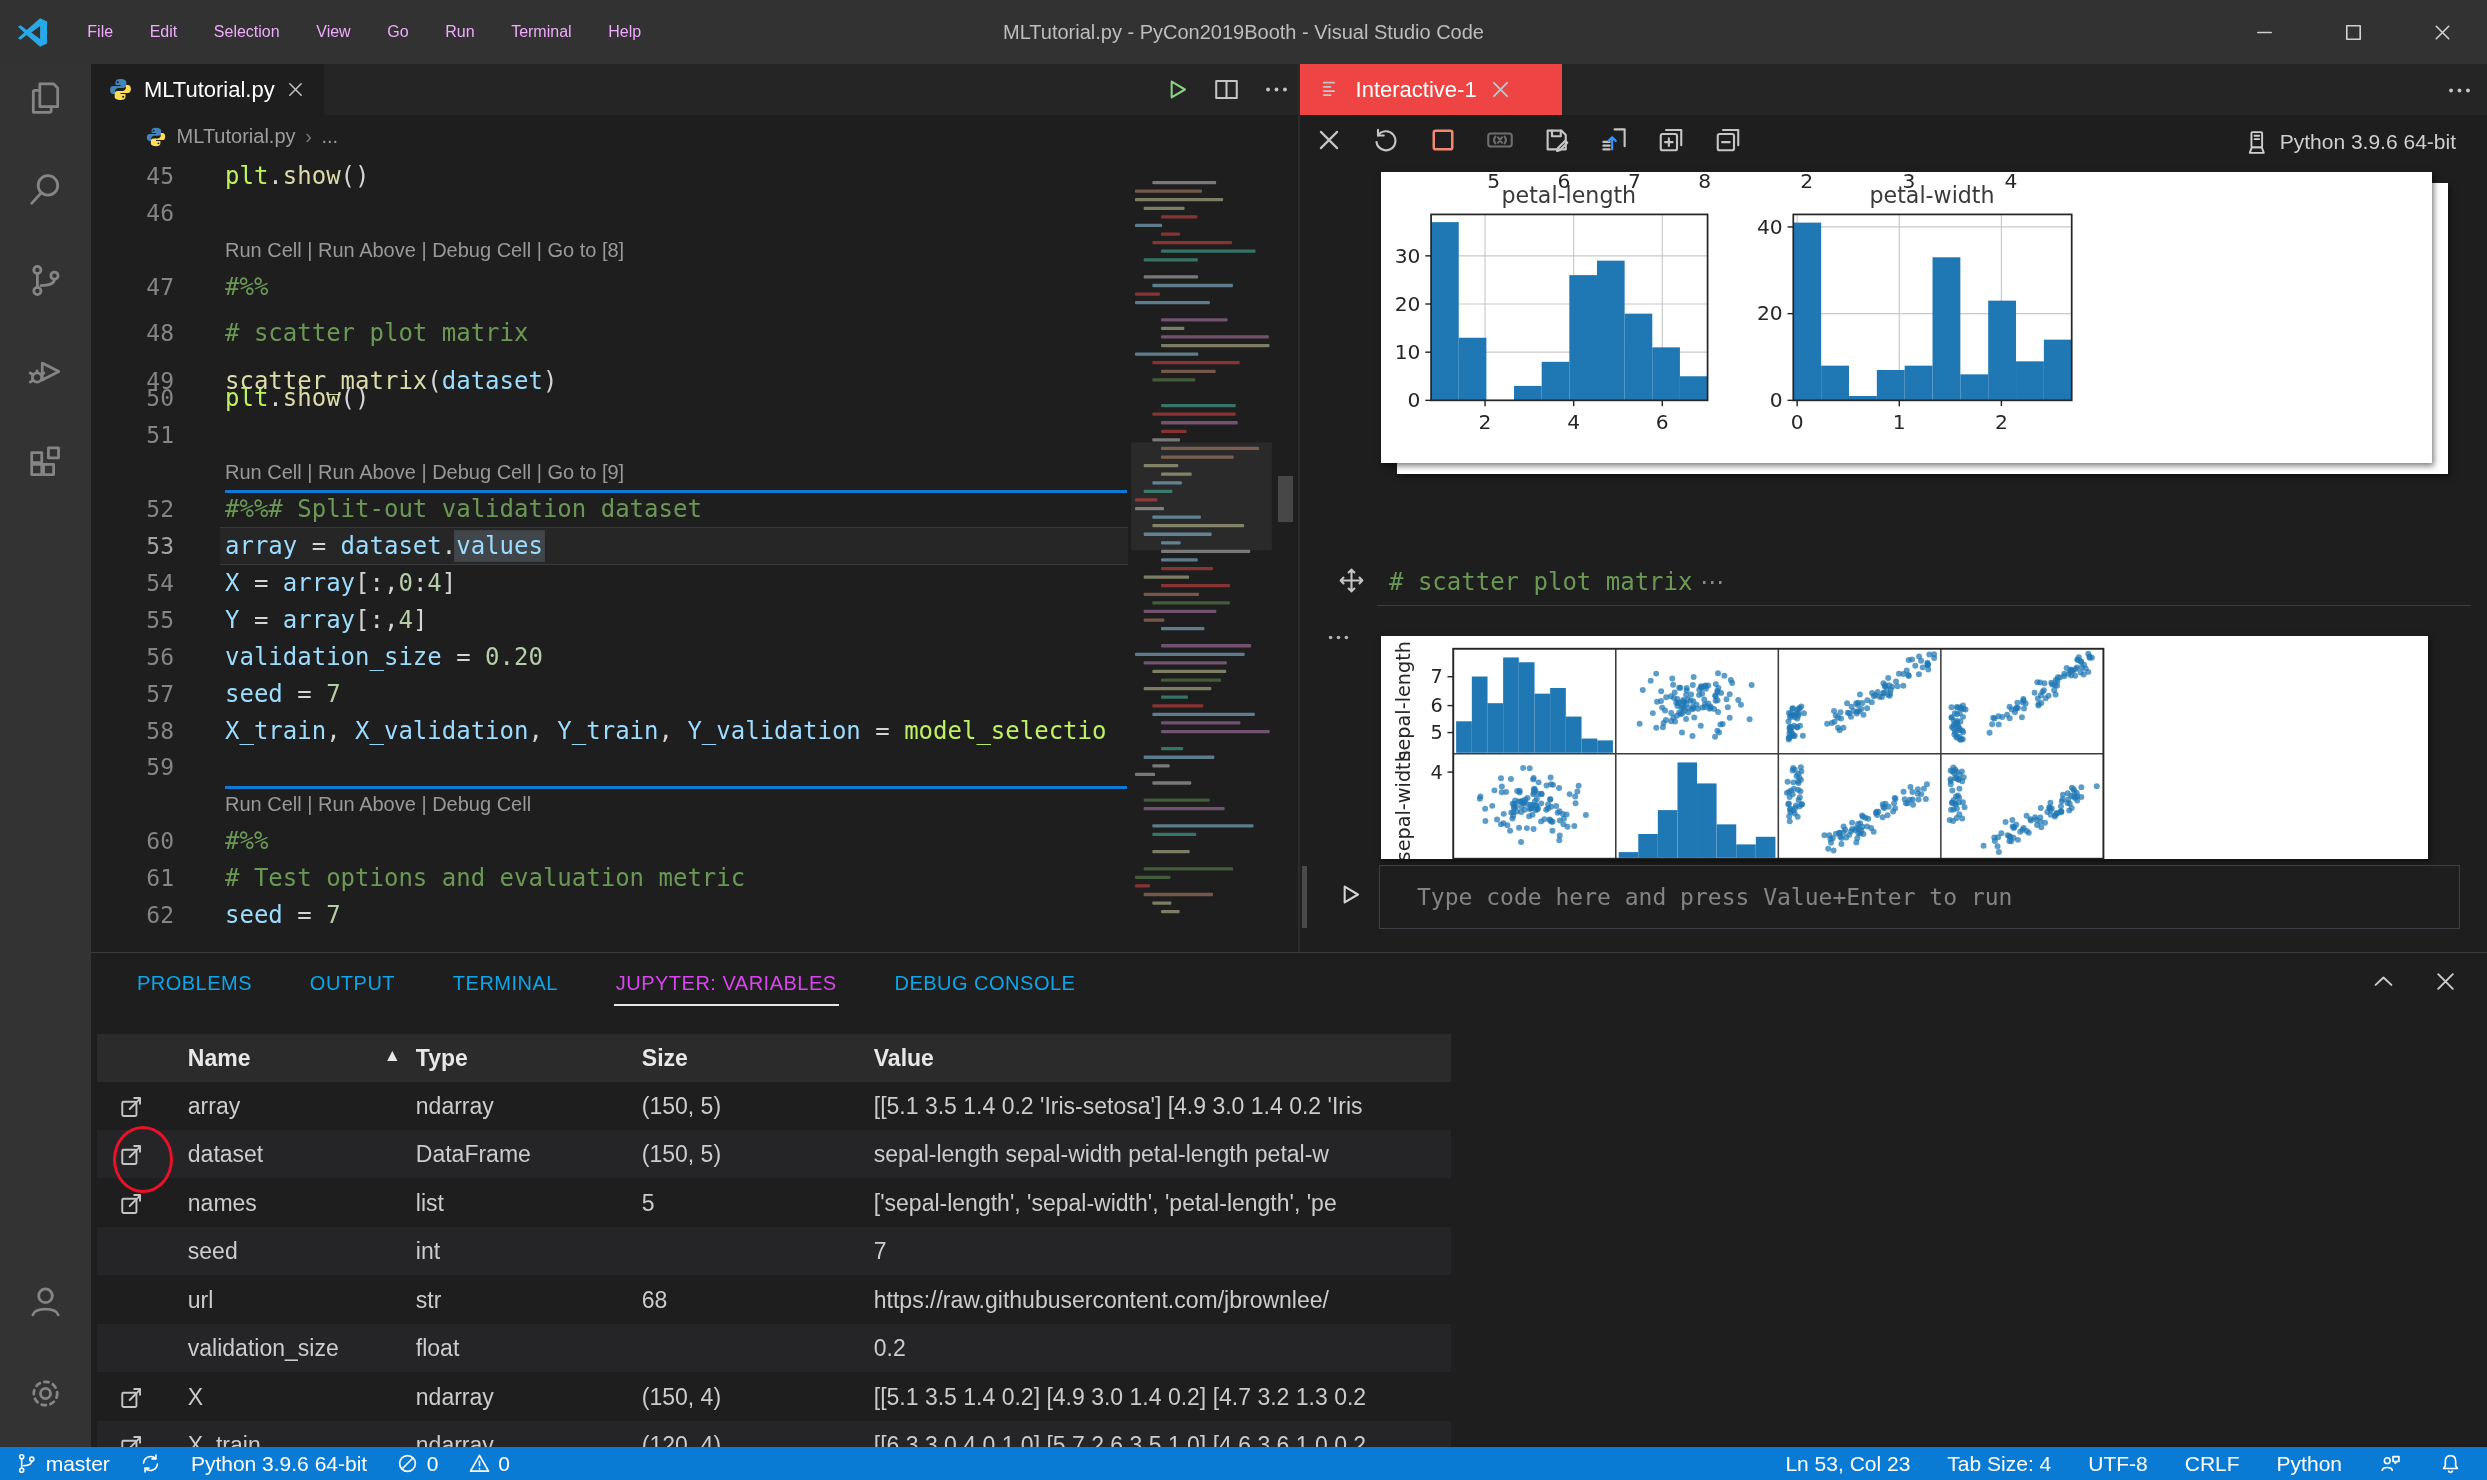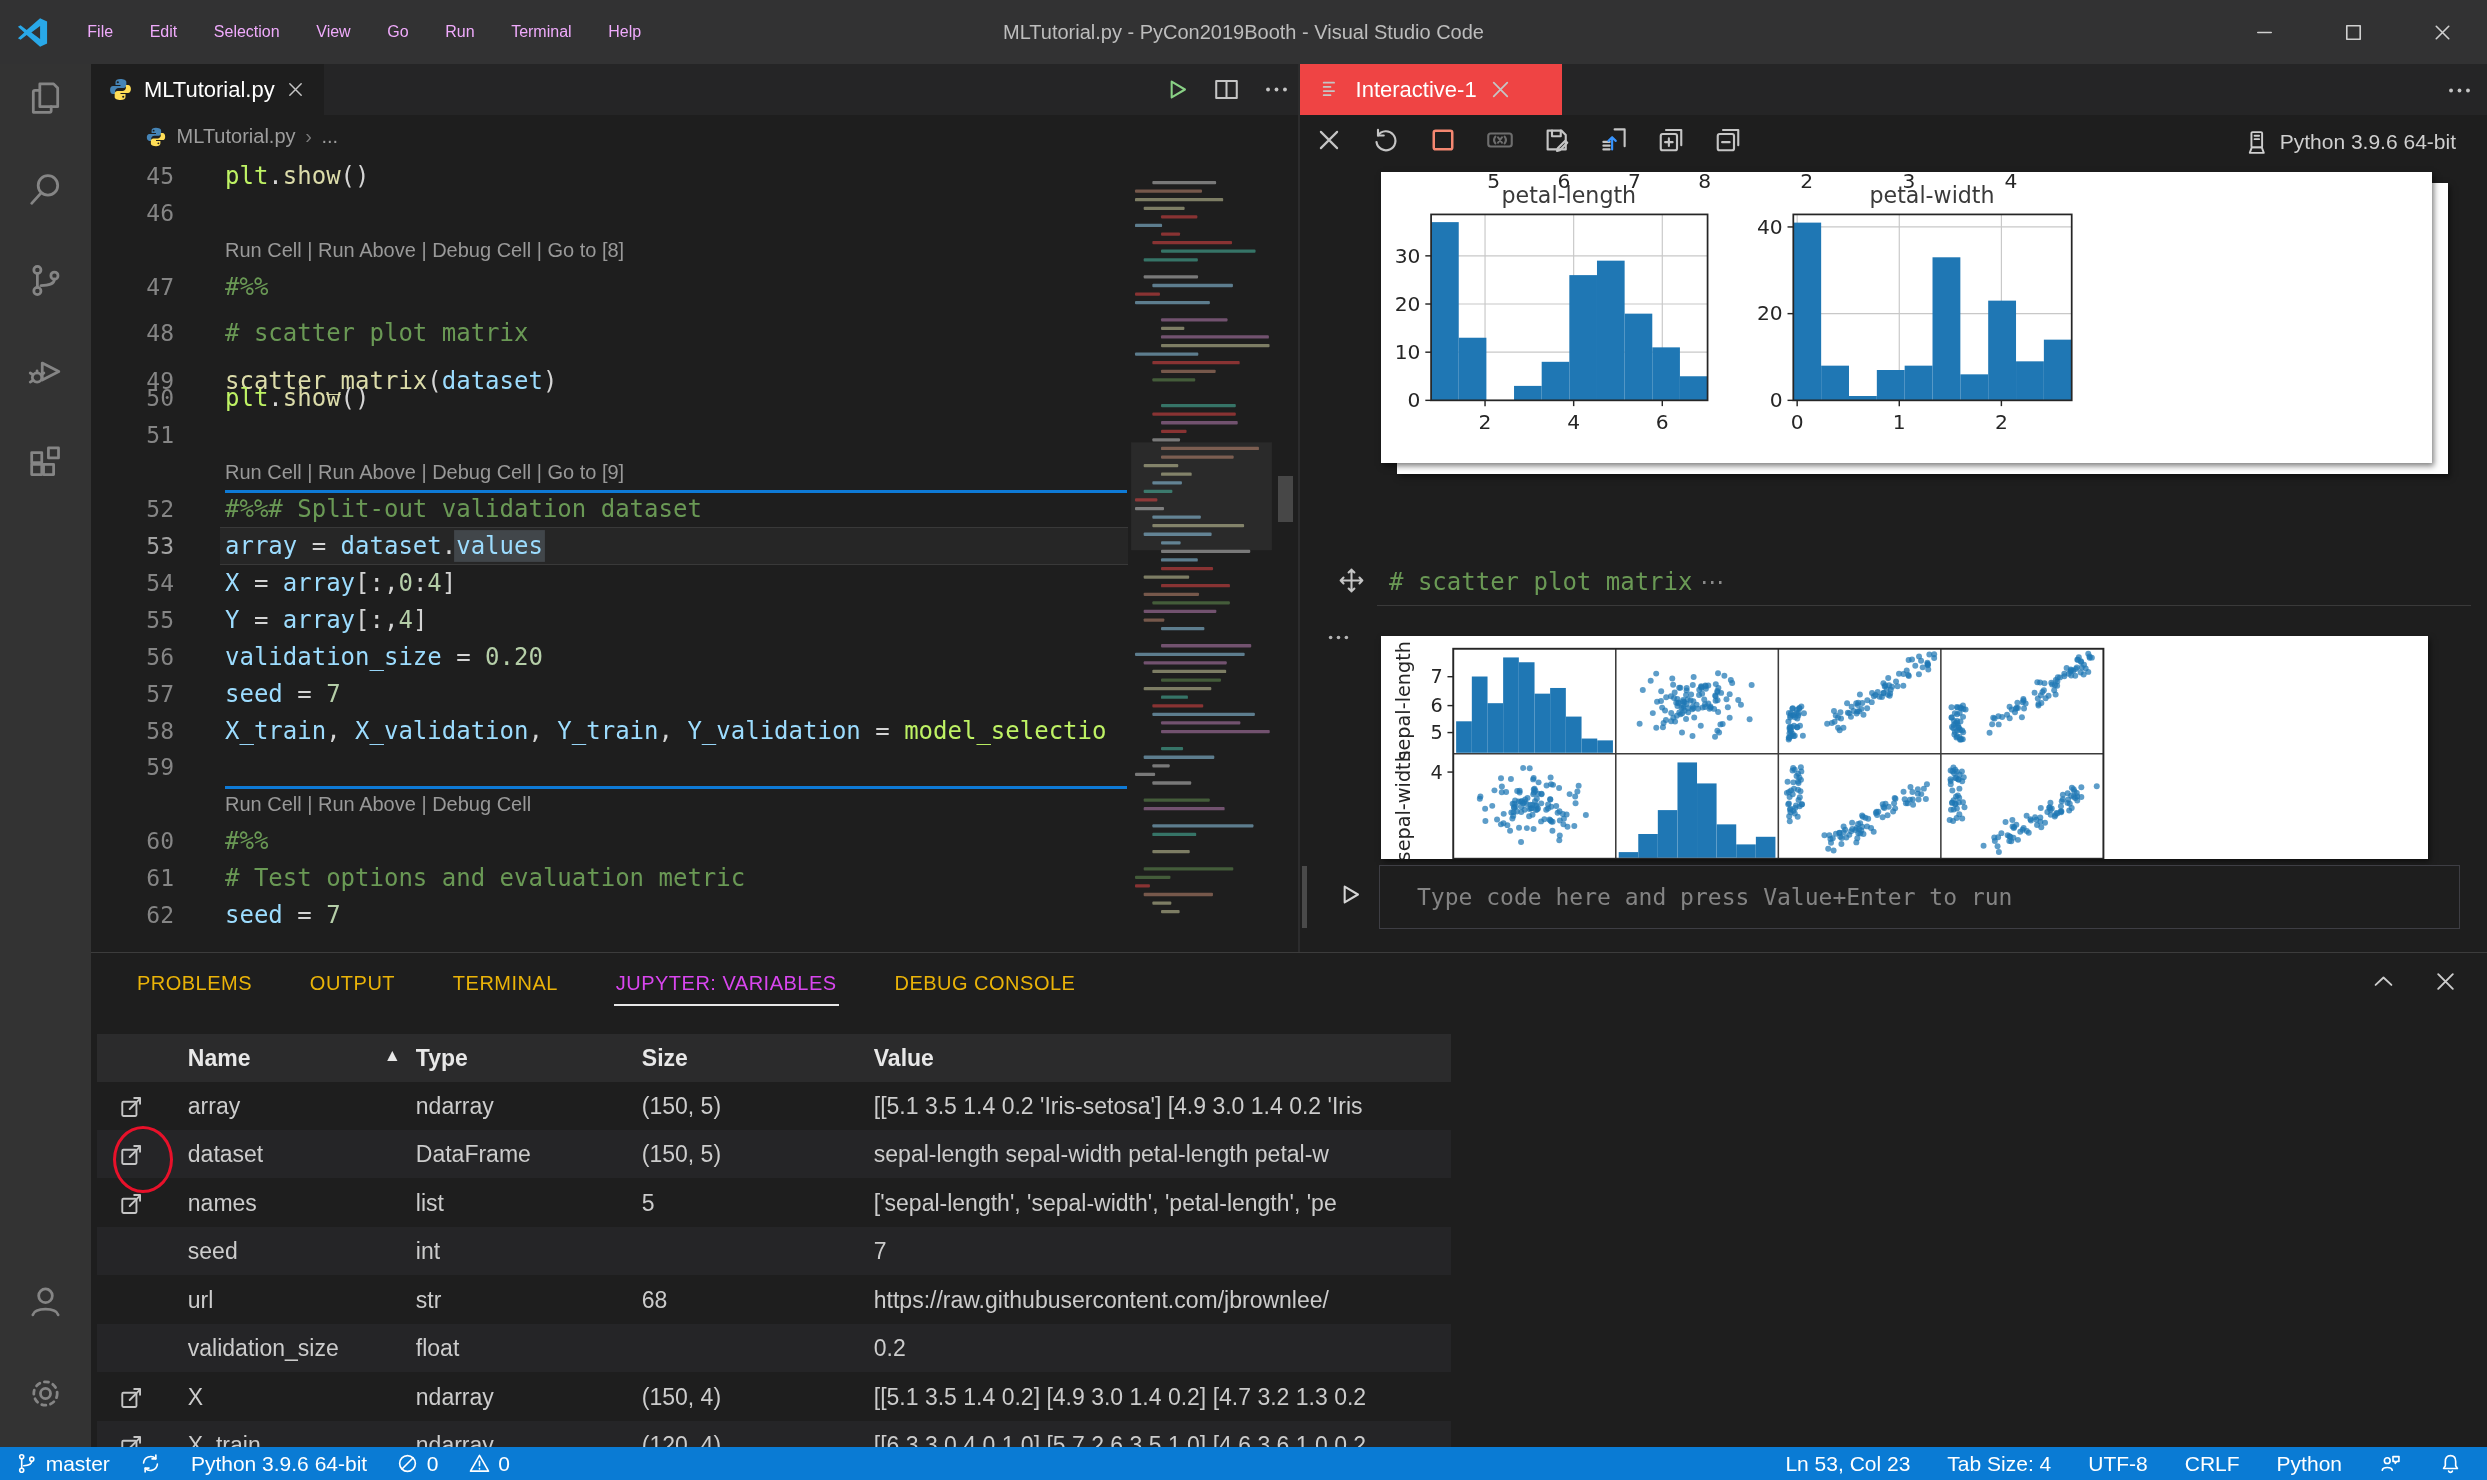--- a/index.html
+++ b/index.html
@@ -61,21 +61,21 @@
   #cell2head .ell{color:#8a8a8a;font-size:24px;letter-spacing:1.9px}
   #moveic{position:absolute;left:37px;top:451px;width:29px;height:29px;color:#c5c5c5}
   #cellsep{position:absolute;left:77px;top:490px;width:1094px;height:1px;background:#3a3a3a}
   #cellmore{position:absolute;left:25px;top:509px;width:27px;height:27px;color:#b5b5b5}
   #iscroll{position:absolute;left:1.9px;top:751px;width:4.8px;height:62px;background:#4a4a4a}
   #prompt-play{position:absolute;left:35px;top:765px;width:29px;height:29px;color:#d4d4d4}
   #prompt{position:absolute;left:79px;top:750px;width:1081px;height:64px;border:1.9px solid #3e3e44;background:#1e1e1e;display:flex;align-items:center;padding-left:37px;font-family:"DejaVu Sans Mono",monospace;font-size:23px;color:#848484}
   
   #panel{position:absolute;left:91px;top:952px;width:2397px;height:495px;background:#1e1e1e;border-top:1px solid #3c3c3c;overflow:hidden}
   #ptabs{position:absolute;left:44px;top:0;height:60px;display:flex;gap:54px;align-items:center}
-  .ptab{font-size:20px;letter-spacing:0.5px;color:#eab308;position:relative;padding:13.5px 1.9px}
+  .ptab{font-size:20px;letter-spacing:0.5px;color:#0ea5e9;position:relative;padding:13.5px 1.9px}
   .ptab.active{color:#d946ef}
   .ptab.active:after{content:"";position:absolute;left:0;right:0;bottom:1.9px;height:1.9px;background:#e7e7e7}
   #pactions{position:absolute;right:29px;top:15.4px;display:flex;gap:35px}
   #pactions .ic{width:27px;height:27px;color:#cccccc}
   #vheader{position:absolute;left:5.8px;top:81px;width:1354px;height:48px;background:#2b2b2c;font-weight:bold;color:#e8e8e8;font-size:23px}
   #vheader span{position:absolute;top:10.6px}
   #vrows{position:absolute;left:5.8px;top:129px;width:1354px}
   .vrow{position:absolute;left:0;width:1354px;height:48px;font-size:23px;color:#cccccc}
   .vrow.alt{background:#252527}
   .vrow span{position:absolute;top:10.6px;white-space:nowrap}

